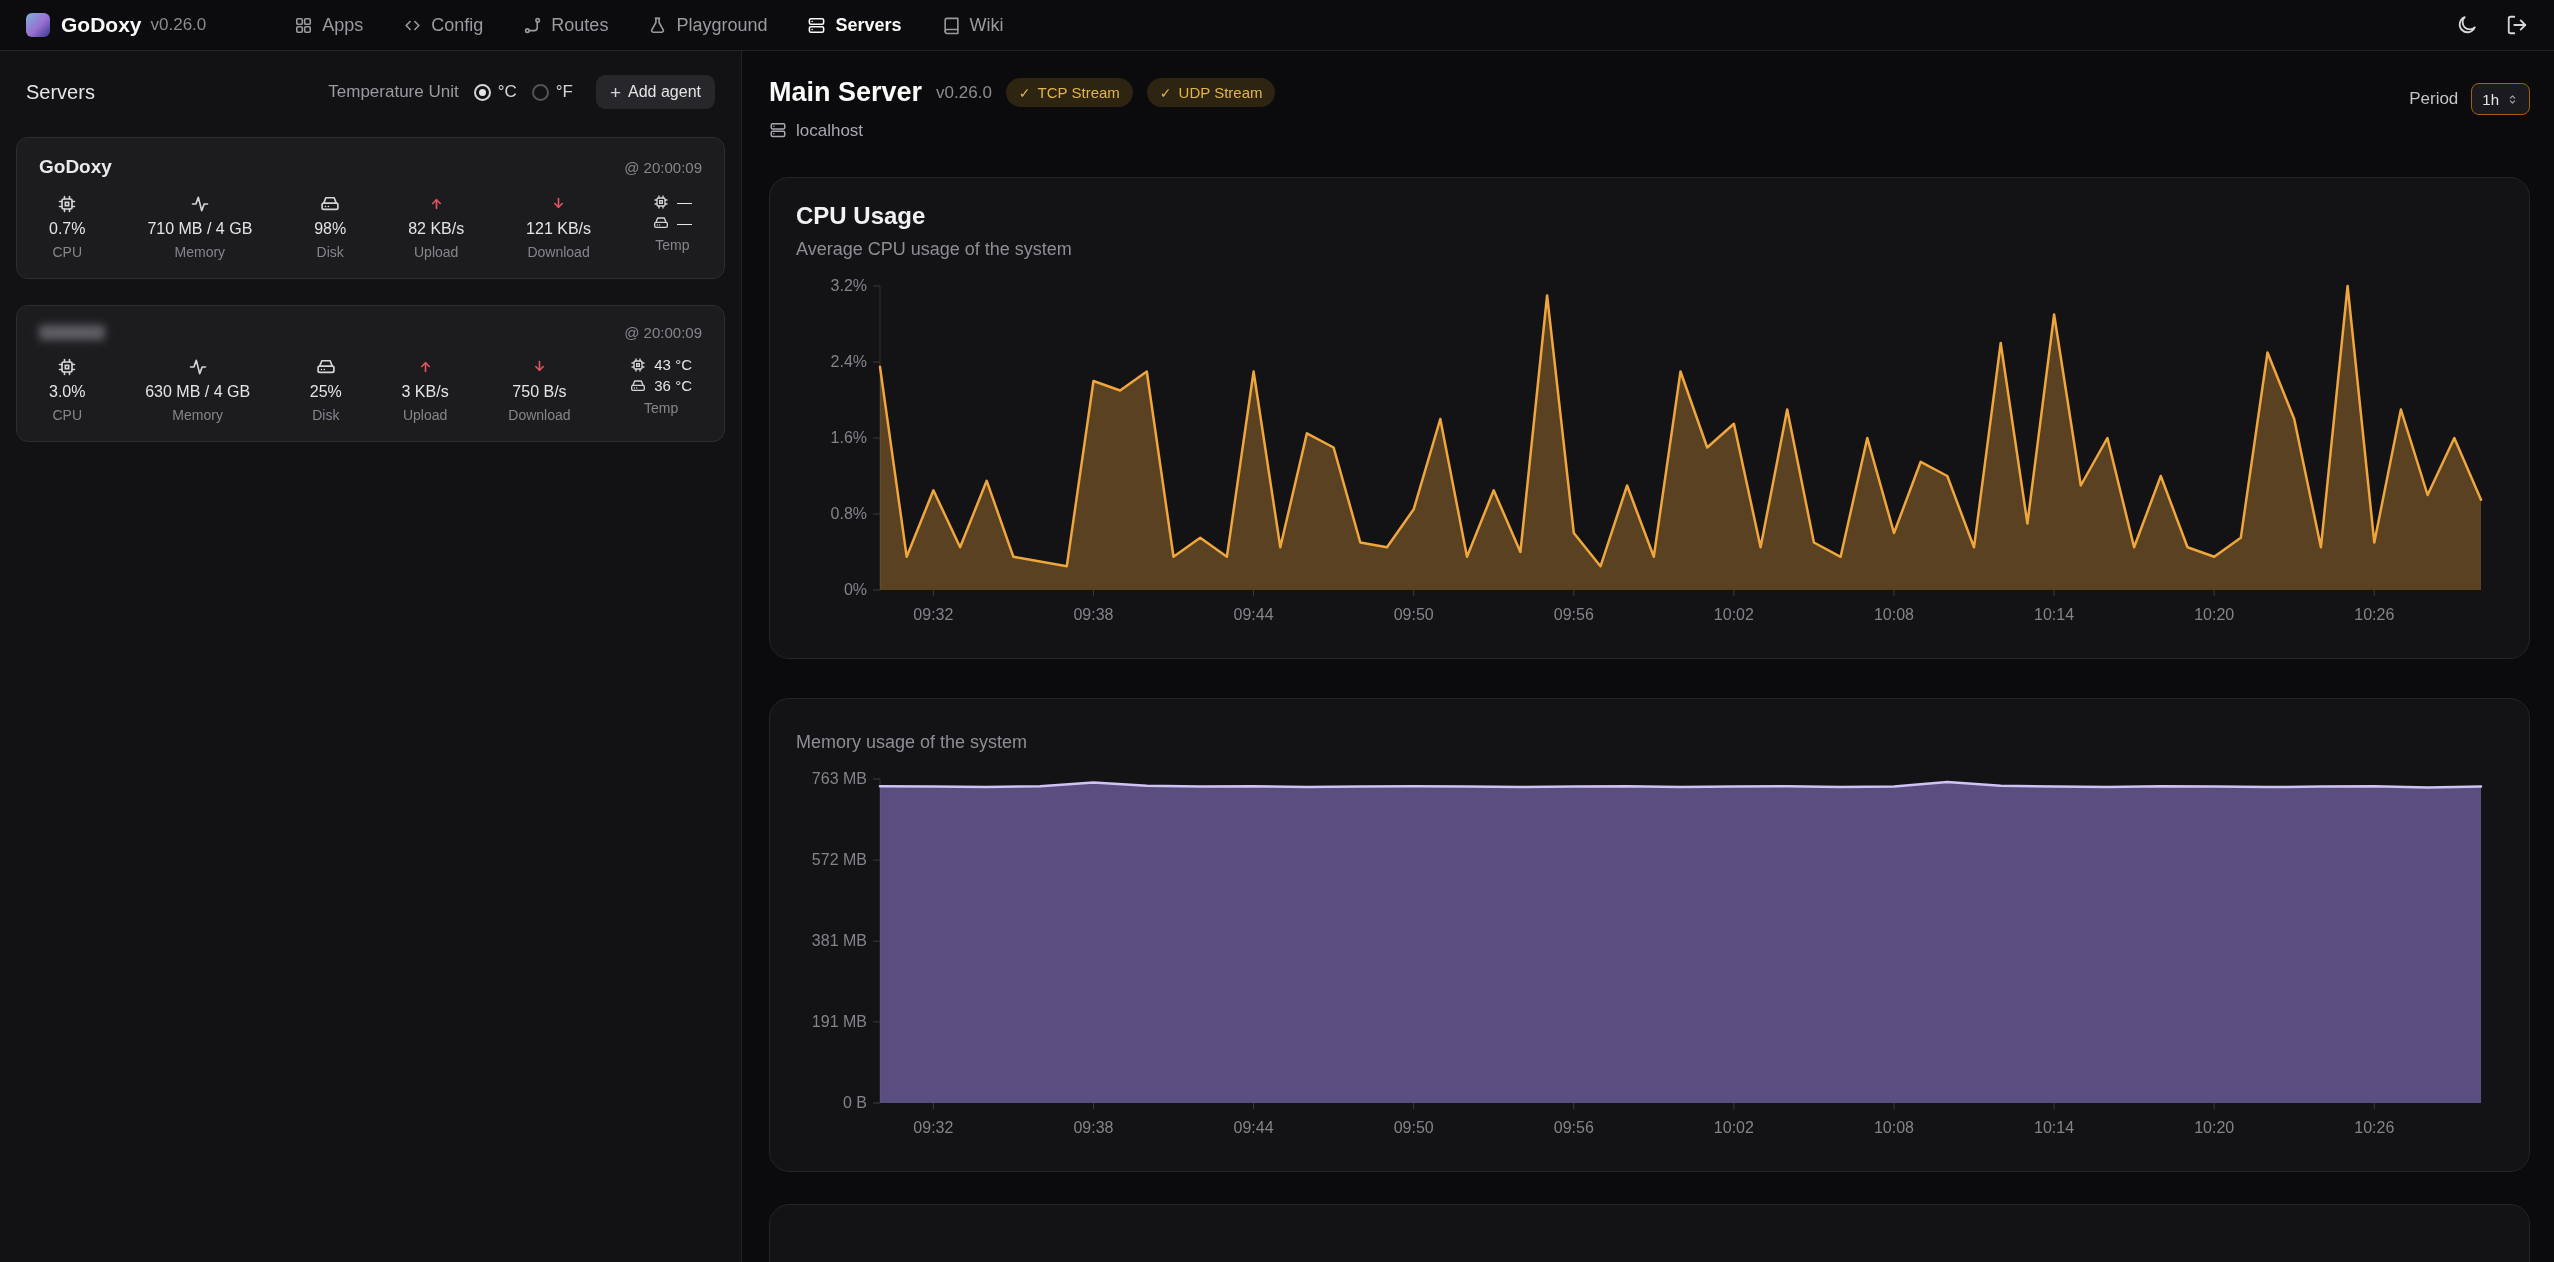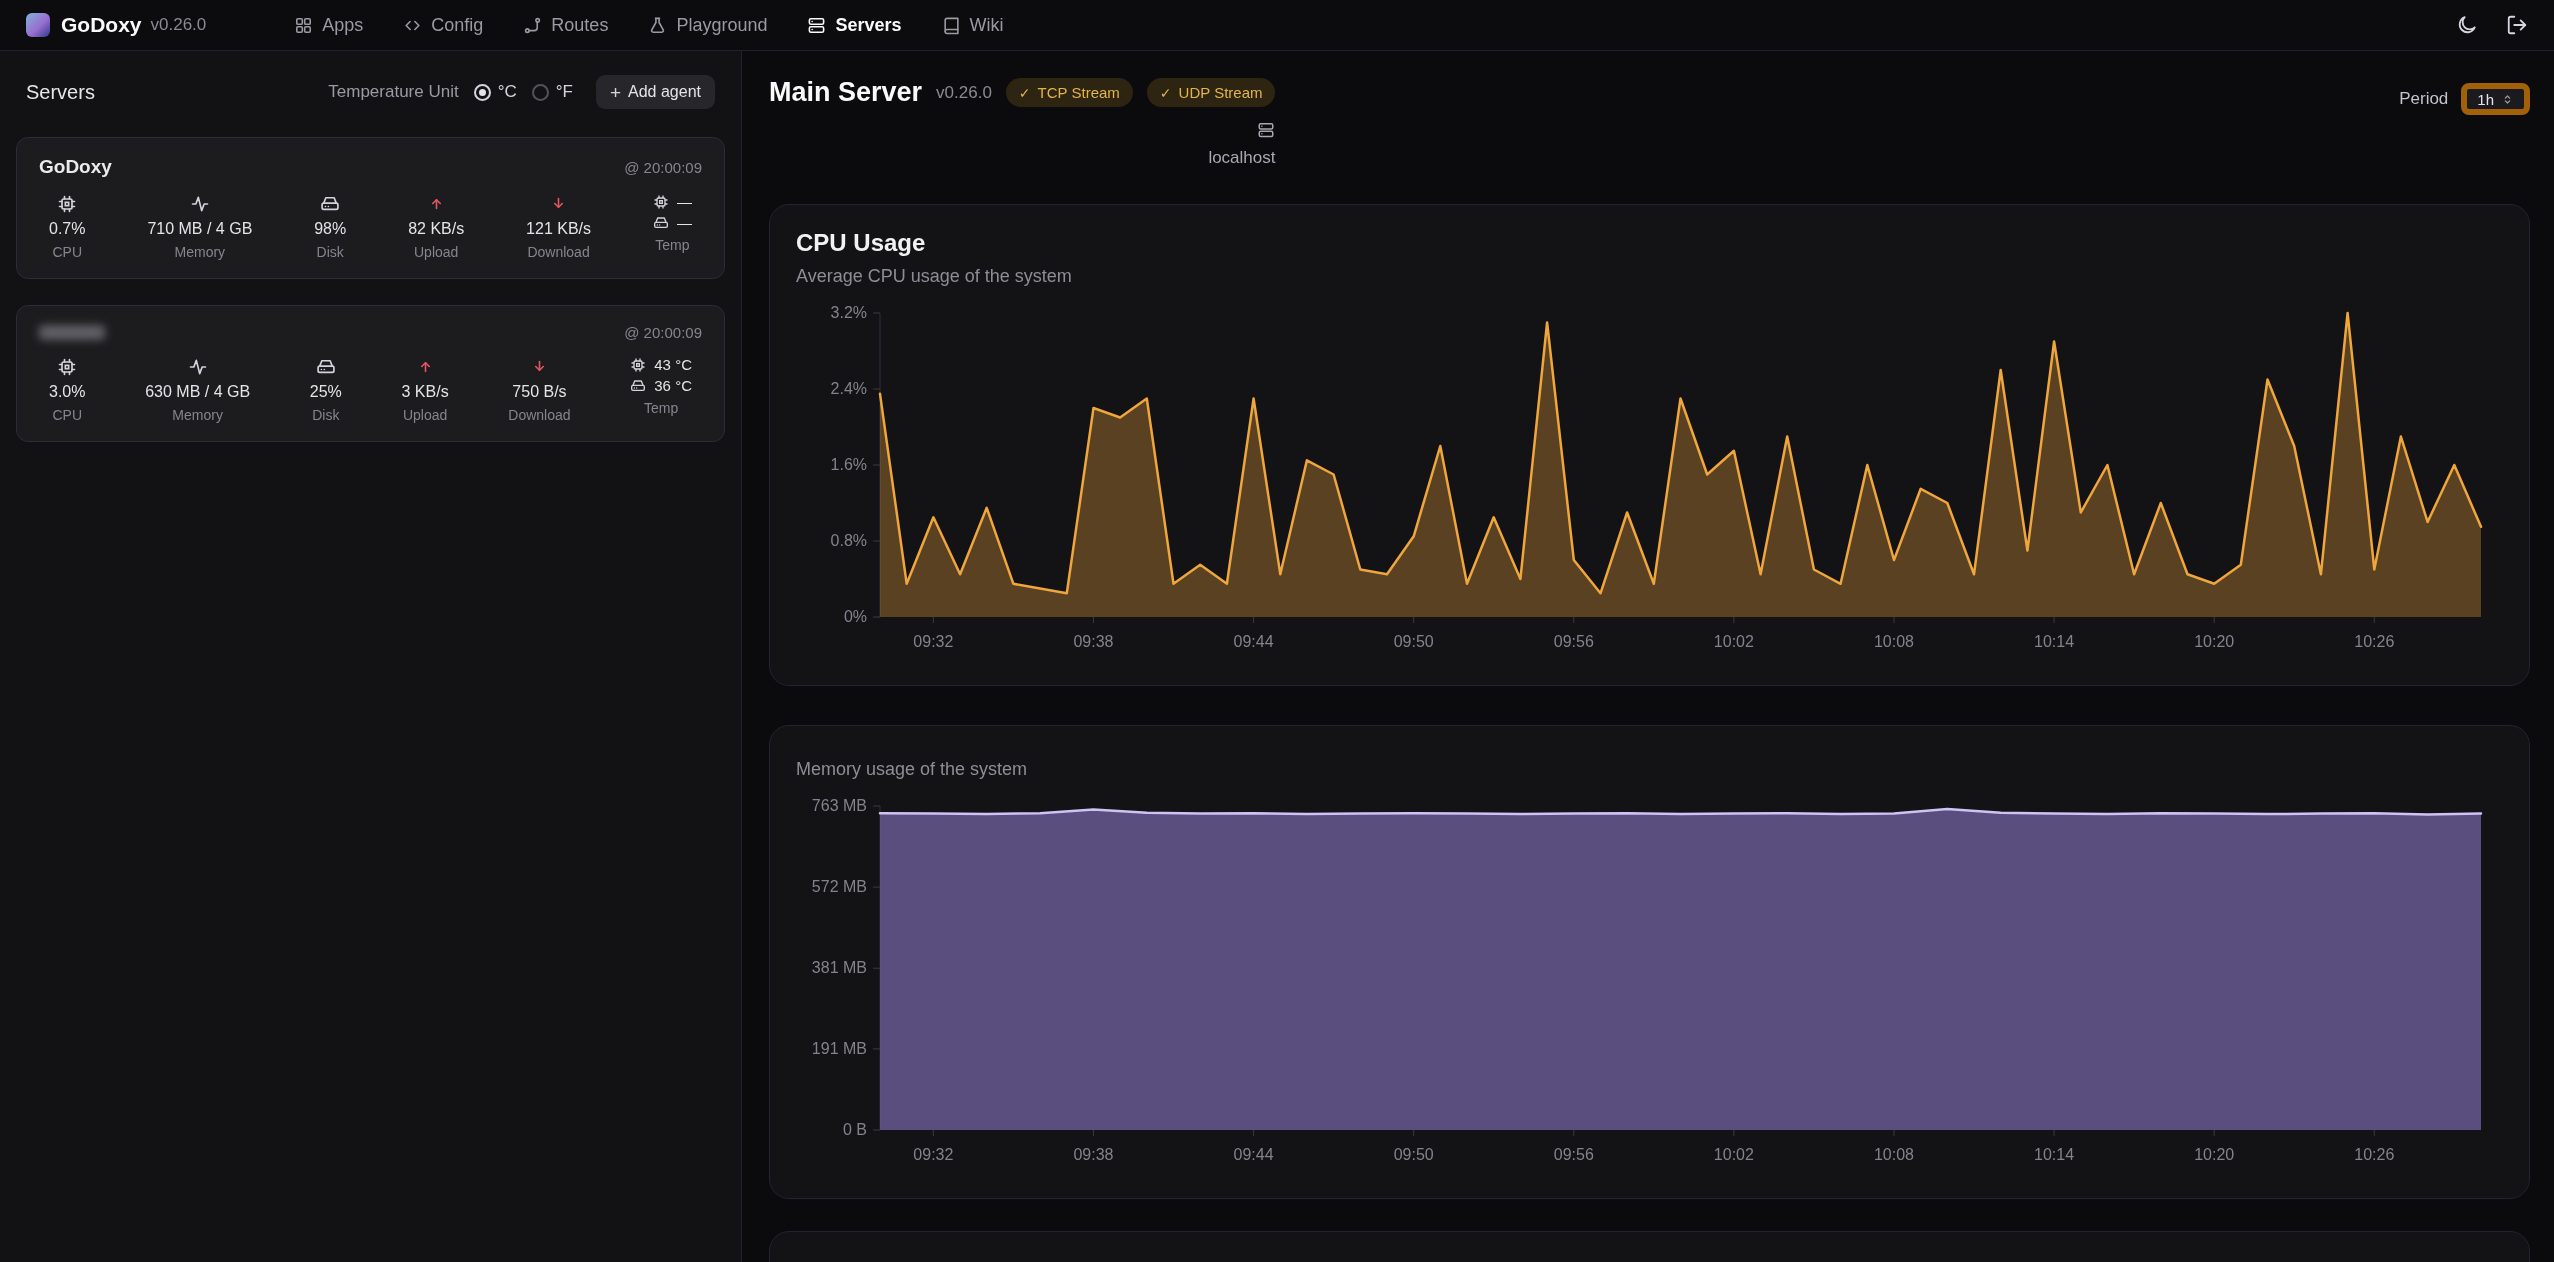--- a/index.html
+++ b/index.html
@@ -75,27 +75,27 @@
   .main{ flex:1; padding:26px 24px 0 27px; overflow:hidden; background:#0b0b0d; }
   .main-header{ display:flex; justify-content:space-between; align-items:flex-start; }
   .title-row{ display:flex; align-items:center; gap:14px; }
   .page-title{ font-size:27px; font-weight:700; color:#fafafa; }
   .main-version{ font-size:17px; color:#8a8a92; }
   .badge{
     display:flex; align-items:center; gap:7px; padding:6px 13px; border-radius:999px;
     background:rgba(224,170,45,0.16); color:#e3b44c; font-size:15px;
   }
   .badge .check{ font-size:14px; }
-  .host-row{ display:flex; align-items:flex-end; gap:9px; margin-top:13px; color:#a8a8b0; font-size:17px;flex-direction:column; }
+  .host-row{ display:flex; align-items:flex-start; gap:9px; margin-top:13px; color:#a8a8b0; font-size:17px; }
   .host-row svg{ width:18px; height:18px; }
   .period{ display:flex; align-items:center; gap:13px; margin-top:6px; }
   .period-label{ font-size:17px; color:#c3c3c9; }
   .period-select{
     display:flex; align-items:center; gap:7px; height:32px; padding:0 10px;
-    background:#1b1b1f; border:6px solid #a16207; border-radius:8px;
+    background:#1b1b1f; border:1px solid #a16207; border-radius:8px;
     color:#e4e4e7; font-size:15px; font-family:inherit; cursor:pointer;
   }
   .period-select svg{ width:13px; height:13px; color:#9a9aa2; }
 
   .chart-card{
     background:#131316; border:1px solid #242429; border-radius:20px;
     padding:24px 26px; margin-top:36px;
   }
   .chart-card.second{ margin-top:39px; }
   .chart-card.partial{ margin-top:32px; height:110px; }

